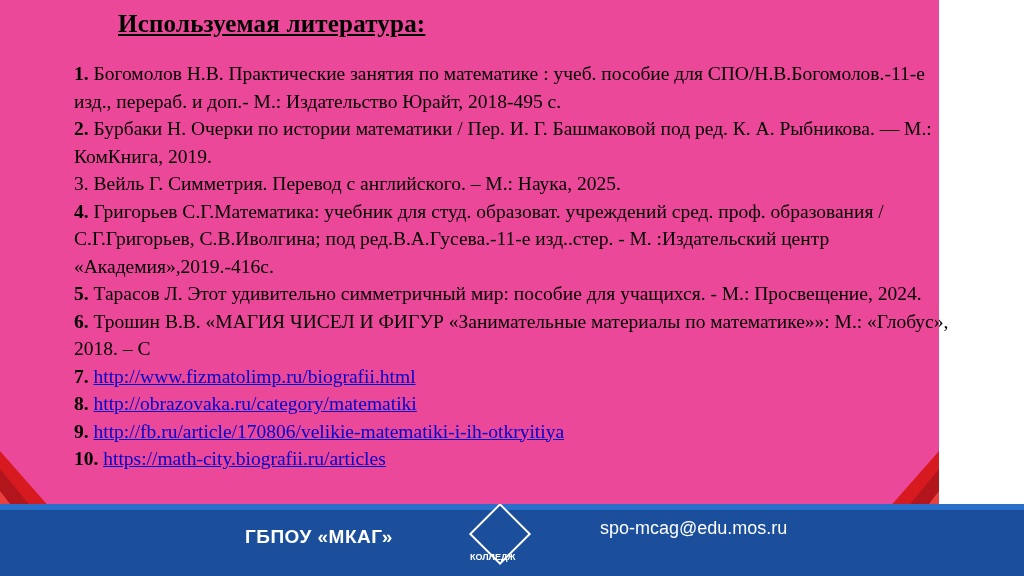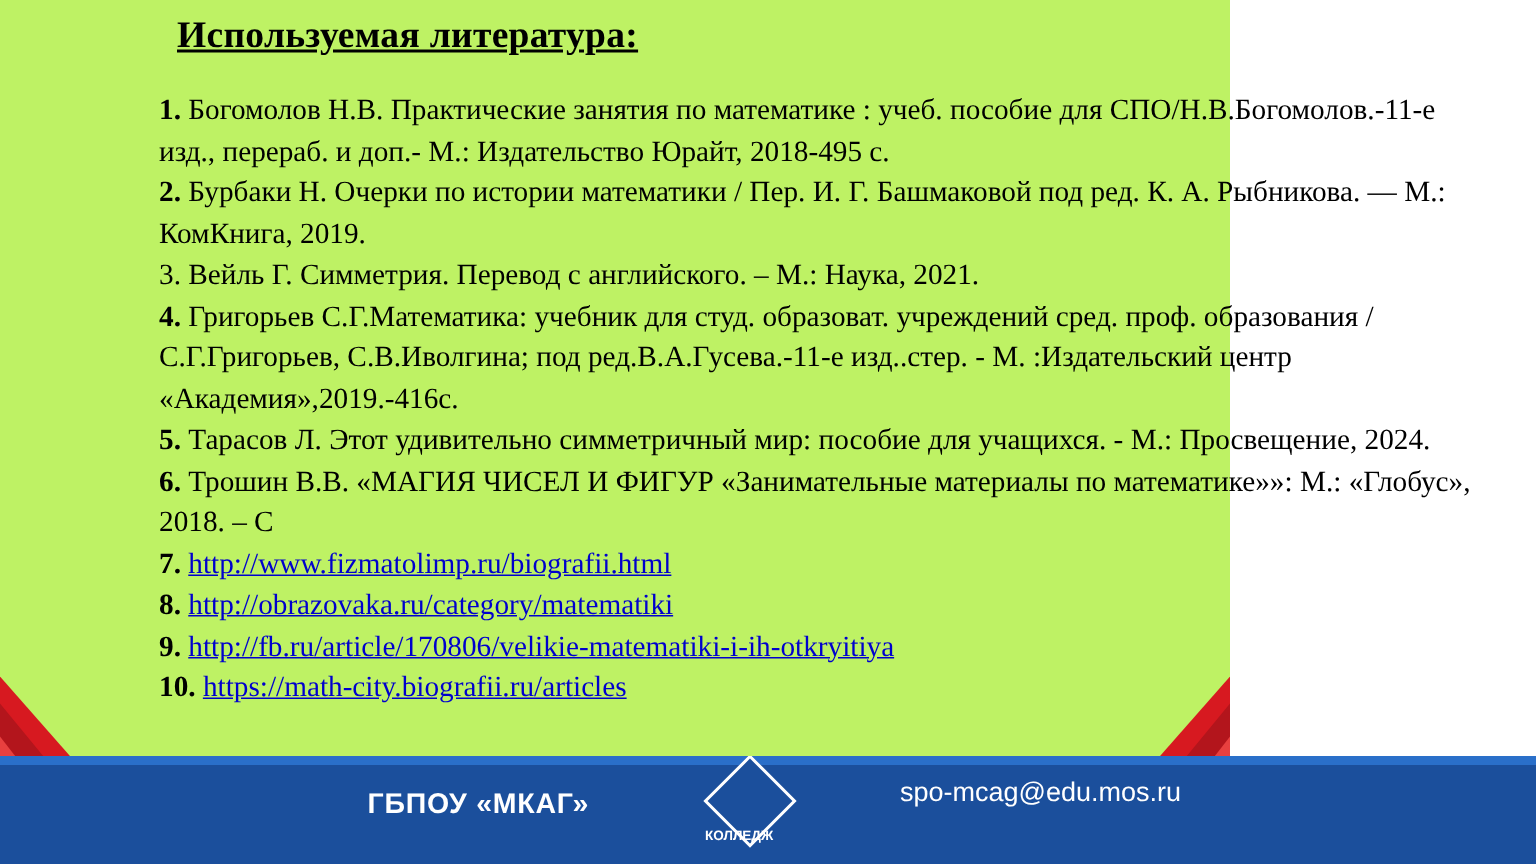--- a/index.html
+++ b/index.html
@@ -10,23 +10,23 @@
     width: 1024px;
     height: 576px;
     background: #ffffff;
     font-family: "Liberation Serif", serif;
     overflow: hidden;
     position: relative;
   }
   .slide {
     position: absolute;
     inset: 0;
-    width: 820px;
+    width: 939px;
     height: 576px;
-    background: #bef264;
+    background: #ec4899;
   }
 
   
   .title {
     position: absolute;
     left: 118px;
     top: 10px;
     font-size: 25px;
     font-weight: bold;
     color: #000000;
@@ -36,21 +36,20 @@
 
   
   .biblio {
     position: absolute;
     left: 74px;
     top: 60px;
     width: 890px;
     font-size: 19.5px;
     line-height: 27.5px;
     color: #000000;
-    margin-left: 32px;
   }
   .entry {
     margin: 0 0 0 0;
     padding: 0;
     text-align: left;
   }
   .entry .num {
     font-weight: bold;
   }
   .entry .num.plain {
@@ -158,21 +157,21 @@
       <span>Богомолов Н.В. Практические занятия по математике : учеб. пособие для СПО/Н.В.Богомолов.-11-е изд., перераб. и доп.- М.: Издательство Юрайт, 2018-495 с.</span>
     </p>
 
     <p class="entry">
       <span class="num">2.</span>
       <span>Бурбаки Н. Очерки  по  истории  математики / Пер. И. Г. Башмаковой  под ред. К. А. Рыбникова. — М.: КомКнига, 2019.</span>
     </p>
 
     <p class="entry">
       <span class="num plain">3.</span>
-      <span>Вейль Г. Симметрия. Перевод с английского. – М.: Наука, 2021.</span>
+      <span>Вейль Г. Симметрия. Перевод с английского. – М.: Наука, 2025.</span>
     </p>
 
     <p class="entry">
       <span class="num">4.</span>
       <span>Григорьев С.Г.Математика: учебник для студ. образоват. учреждений сред. проф. образования / С.Г.Григорьев, С.В.Иволгина; под ред.В.А.Гусева.-11-е изд..стер. - М. :Издательский центр «Академия»,2019.-416с.</span>
     </p>
 
     <p class="entry">
       <span class="num">5.</span>
       <span>Тарасов Л. Этот удивительно симметричный мир: пособие для учащихся. - М.: Просвещение, 2024.</span>

